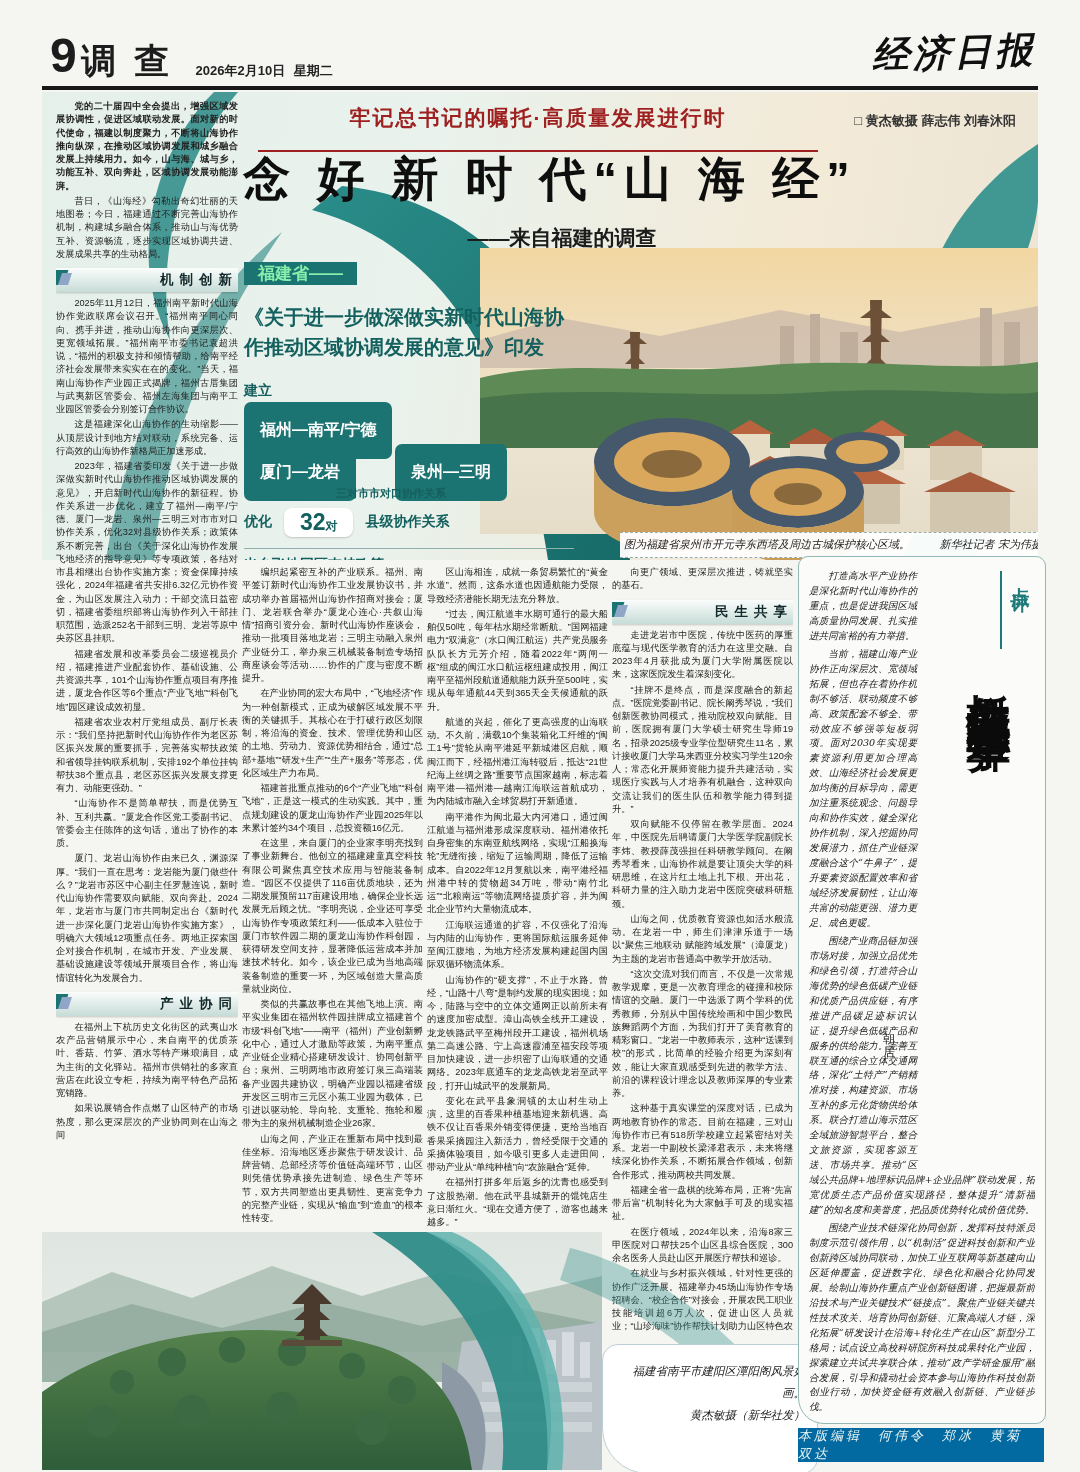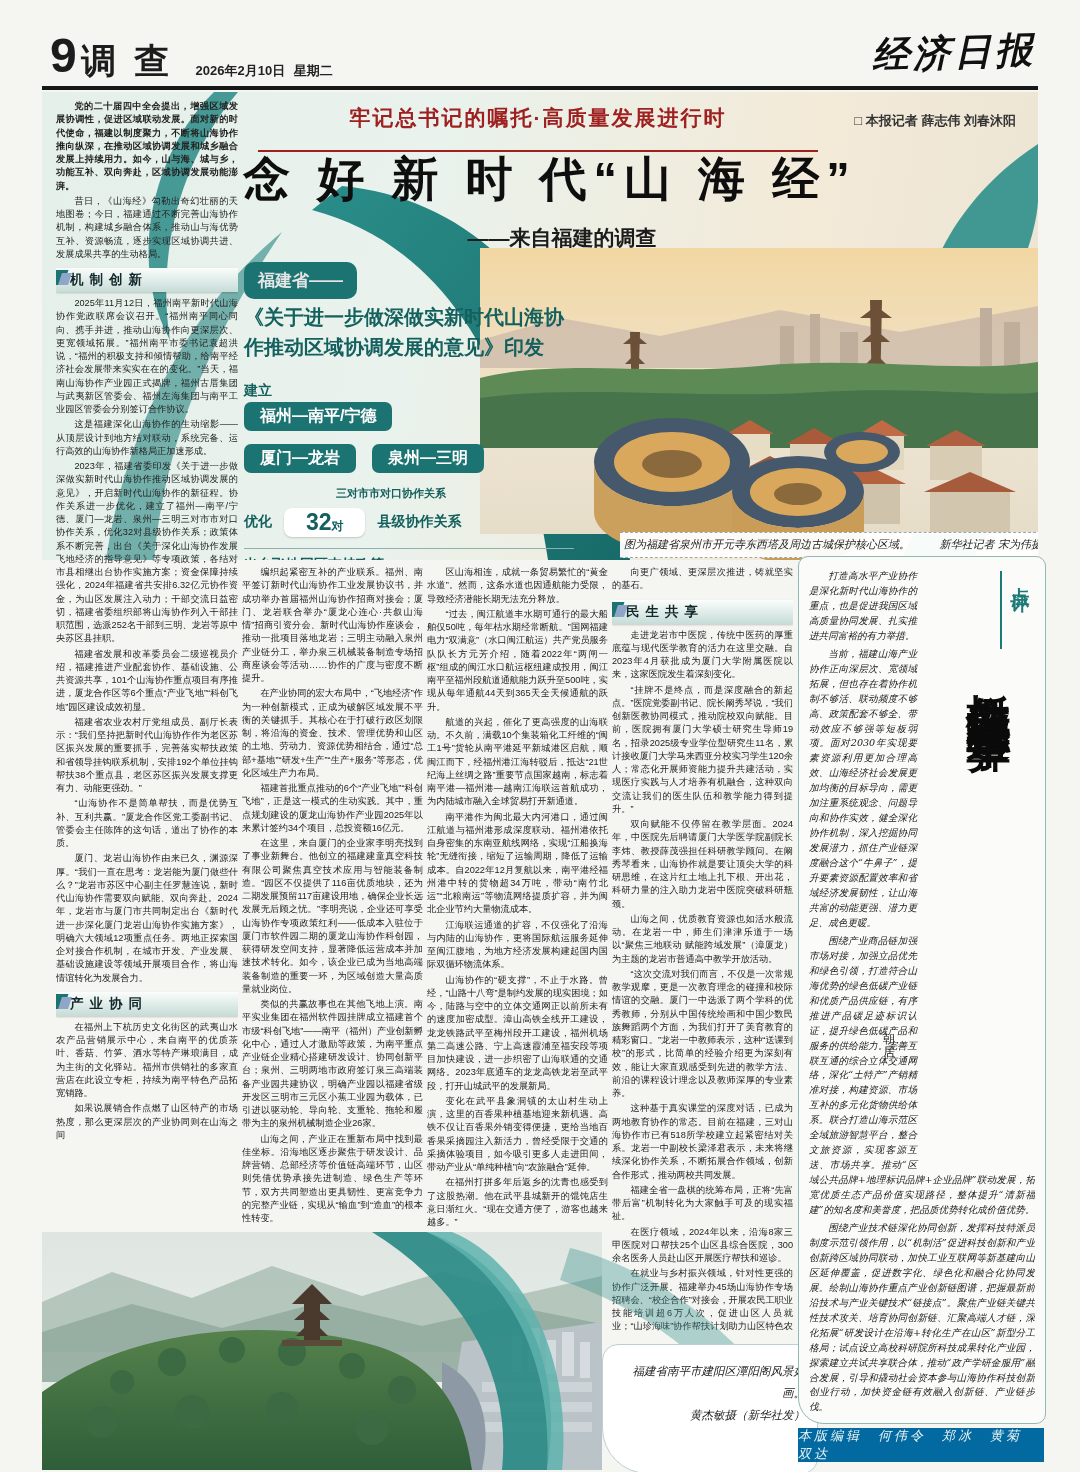--- a/index.html
+++ b/index.html
@@ -18,51 +18,51 @@
           background:linear-gradient(100deg,#e6f0ea 0%,#e9f2ec 38%,#f3ead8 72%,#ece4d4 100%);}
   .ribbons{position:absolute;left:0;top:0;width:996px;height:468px;}
   .kicker{position:absolute;left:216px;top:12px;width:560px;text-align:center;color:#9e2020;font-weight:800;
           font-size:21px;letter-spacing:2px;border-bottom:2px solid #9e2020;padding-bottom:18px;}
   .byline{position:absolute;right:22px;top:20px;font-size:13px;font-weight:600;color:#333;}
   .m-title{position:absolute;left:118px;top:56px;width:780px;text-align:center;font-size:47px;font-weight:900;
            letter-spacing:7px;color:#0e0e0e;}
   .m-sub{position:absolute;left:300px;top:132px;width:440px;text-align:center;font-size:21px;font-weight:800;}
   
   .infog{position:absolute;left:198px;top:168px;width:440px;height:300px;z-index:4;}
-  .fj-badge{position:absolute;left:4px;top:2px;background:#1c7472;color:#e5e5e5;font-weight:800;font-size:17px;
-            padding:7px 14px;border-radius:10px;}
+  .fj-badge{position:absolute;left:4px;top:2px;background:#1c7472;color:#86efac;font-weight:800;font-size:17px;
+            padding:0 14px;border-radius:0;}
   .doc{position:absolute;left:4px;top:42px;width:330px;font-size:20px;font-weight:800;color:#14605e;line-height:1.5;}
   .estab{position:absolute;left:4px;top:122px;font-size:14px;font-weight:800;color:#14605e;}
   .pair{display:inline-block;background:#1c7472;color:#fff;font-weight:800;font-size:16px;
-        padding:4px 16px;border-radius:7px;margin-right:16px;white-space:nowrap;}
+        padding:18px 16px;border-radius:7px;margin-right:39px;white-space:nowrap;}
   .pair-row1{position:absolute;left:4px;top:142px;}
   .pair-row2{position:absolute;left:4px;top:184px;}
   .pairs-note{position:absolute;left:96px;top:226px;font-size:11px;font-weight:800;color:#14605e;}
   .opt-row{position:absolute;left:4px;top:248px;font-size:14px;font-weight:800;color:#14605e;}
-  .num-badge{display:inline-block;background:#fff;border-radius:8px;padding:1px 22px;color:#14605e;
+  .num-badge{display:inline-block;background:#fff;border-radius:8px;padding:1px 16px;color:#14605e;
              font-weight:900;font-size:23px;margin:0 8px;box-shadow:0 1px 2px rgba(0,0,0,.18);vertical-align:middle;}
   .num-badge small{font-size:12px;font-weight:800;}
   .divider{position:absolute;left:4px;top:288px;width:330px;border-top:1px solid #8fb0ac;}
   .policy{position:absolute;left:4px;top:296px;font-size:14px;font-weight:800;color:#14605e;}
   .city-photo{position:absolute;left:438px;top:156px;width:558px;height:286px;z-index:1;}
   .tulou{position:absolute;left:520px;top:300px;width:340px;height:168px;z-index:5;}
   .cap-strip{position:absolute;left:578px;top:440px;width:418px;height:24px;background:rgba(255,255,255,.95);
              border-top:1px dashed #9aa;border-bottom:1px dashed #9aa;z-index:6;
              font-family:"DejaVu Serif",serif;font-style:italic;font-size:11px;line-height:24px;padding:0 4px;}
   .cap-strip .credit{float:right;}
   
   .ncol{position:absolute;overflow:hidden;text-align:justify;}
   .ncol p{margin:0 0 2px 0;text-indent:2em;font-size:9.2px;line-height:1.44;color:#222;}
   .col1{left:56px;top:100px;width:182px;height:1130px;z-index:7;}
   .lead{font-weight:800;font-size:13.5px;line-height:1.74;color:#152238;text-indent:2em;margin:0 0 10px 0;}
   .col2{left:242px;top:566px;width:181px;height:664px;}
   .col3{left:427px;top:566px;width:181px;height:664px;}
   .col4{left:612px;top:566px;width:181px;height:768px;}
-  .sec-hdr{position:relative;margin:7px 0 5px 0;text-align:left;font-weight:800;font-size:13.5px;
-           padding:3px 14px;background:linear-gradient(180deg,#fafdfc,#c7dcd7);box-shadow:0 1px 2px rgba(0,0,0,.2);
+  .sec-hdr{position:relative;margin:7px 0 5px 0;text-align:right;font-weight:800;font-size:13.5px;
+           padding:3px 0;background:linear-gradient(180deg,#fafdfc,#c7dcd7);box-shadow:0 1px 2px rgba(0,0,0,.2);
            letter-spacing:6px;color:#12282a;}
   .wedge{position:absolute;left:-4px;top:2px;width:14px;height:15px;background:#1c7472;transform:skewX(-18deg);}
   .wedge2{position:absolute;left:4px;top:5px;width:10px;height:12px;background:#8fa6c8;transform:skewX(-18deg);}
   
   .comment{position:absolute;left:798px;top:556px;width:246px;height:866px;background:#fbfcfa;
            border:1px solid #93b7b3;border-radius:10px 10px 10px 26px;overflow:hidden;z-index:7;}
   .pinglun{position:absolute;right:12px;top:14px;writing-mode:vertical-rl;text-orientation:upright;
            color:#1e7a78;font-weight:900;font-size:19px;letter-spacing:6px;border-left:2px solid #1e7a78;
            padding-left:5px;height:78px;}
   .vtitle{position:absolute;right:34px;top:102px;writing-mode:vertical-rl;text-orientation:upright;
@@ -107,21 +107,21 @@
         </linearGradient>
       </defs>
       <path d="M196,0 C140,66 114,158 128,248 C84,168 112,58 172,0 Z" fill="#2a8a86" opacity="0.85"></path>
       <path d="M270,118 C392,150 474,262 506,468 L588,468 C556,228 446,108 300,94 Z" fill="url(#tg)"></path>
       <path d="M240,140 C160,258 122,360 112,468 L64,468 C84,330 152,212 240,140 Z" fill="#278581" opacity="0.6"></path>
       <path d="M996,52 C898,116 856,222 880,324 C942,262 992,168 996,110 Z" fill="#2e8f8b" opacity="0.9"></path>
       <path d="M996,330 C930,360 880,410 860,468 L930,468 C956,424 988,380 996,360 Z" fill="#2a8a86" opacity="0.7"></path>
     </svg>
 
     <div class="kicker">牢记总书记的嘱托·高质量发展进行时</div>
-    <div class="byline">□ 本报记者  薛志伟  刘春沐阳</div>
+    <div class="byline">□ 黄杰敏摄  薛志伟  刘春沐阳</div>
     <div class="m-title">念 好 新 时 代“山 海 经”</div>
     <div class="m-sub">——来自福建的调查</div>
 
     <svg class="city-photo" viewBox="0 0 558 286">
       <defs>
         <linearGradient id="sky1" x1="0" y1="0" x2="0" y2="1">
           <stop offset="0" stop-color="#f2d7a2"></stop>
             <stop offset="0.6" stop-color="#eee4d2"></stop>
             <stop offset="1" stop-color="#e6ddc9"></stop>
         </linearGradient>

